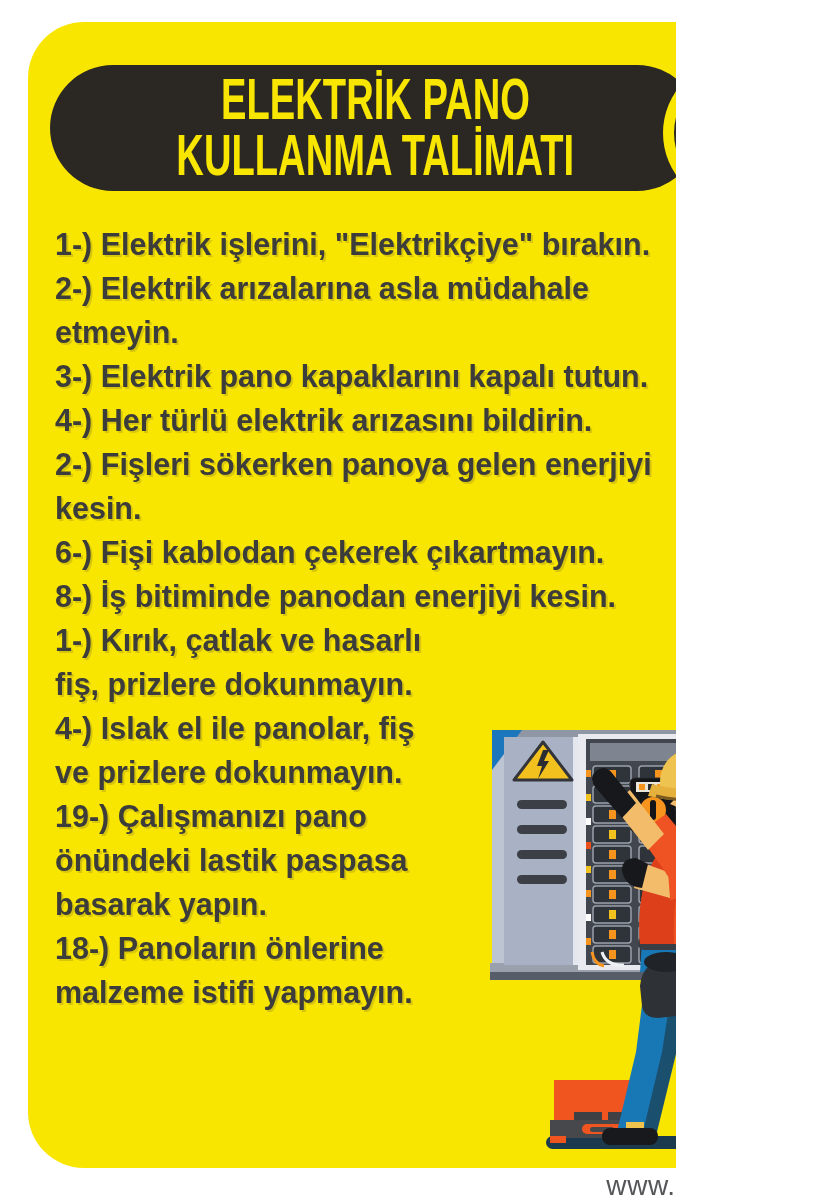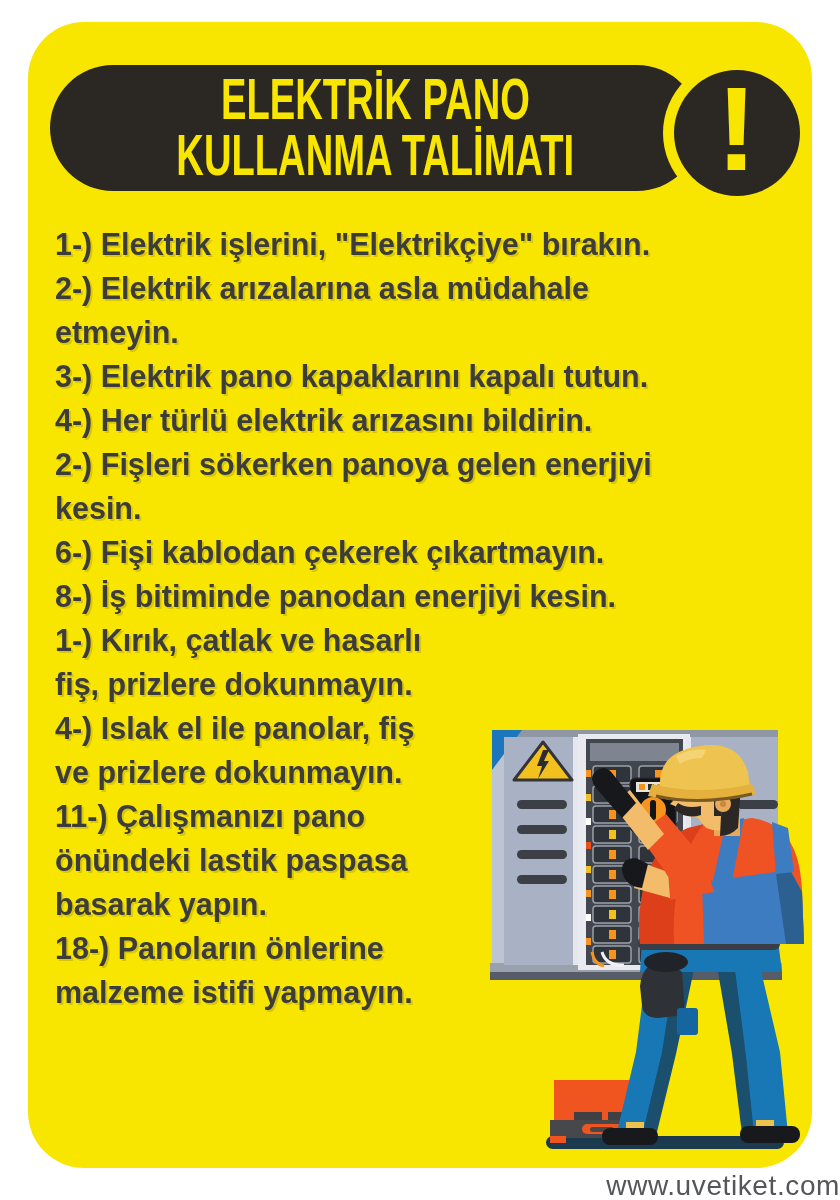--- a/index.html
+++ b/index.html
@@ -2,21 +2,21 @@
 <html><head>
 <meta charset="utf-8">
 <style>
   :root{
     --yellow:#F9E600;
     --banner:#2B2823;
     --ink:#3C3C3A;
   }
   html,body{margin:0;padding:0;}
   .page{
-    position:relative;width:840px;height:1200px;background:#ffffff;
+    position:relative;width:676px;height:1200px;background:#ffffff;
     font-family:"Liberation Sans","DejaVu Sans",sans-serif;overflow:hidden;
   }
   .poster{
     position:absolute;left:28px;top:22px;width:784px;height:1146px;
     background:var(--yellow);border-radius:56px;
   }
   
   .banner{
     position:absolute;left:22px;top:43px;width:650px;height:126px;
     background:var(--banner);border-radius:63px;
@@ -76,21 +76,21 @@
       <div class="item">3-) Elektrik pano kapaklarını kapalı tutun.</div>
       <div class="item">4-) Her türlü elektrik arızasını bildirin.</div>
       <div class="item">2-) Fişleri sökerken panoya gelen enerjiyi
 kesin.</div>
       <div class="item">6-) Fişi kablodan çekerek çıkartmayın.</div>
       <div class="item">8-) İş bitiminde panodan enerjiyi kesin.</div>
       <div class="item">1-) Kırık, çatlak ve hasarlı
 fiş, prizlere dokunmayın.</div>
       <div class="item">4-) Islak el ile panolar, fiş
 ve prizlere dokunmayın.</div>
-      <div class="item">11-) Çalışmanızı pano
+      <div class="item">19-) Çalışmanızı pano
 önündeki lastik paspasa
 basarak yapın.</div>
       <div class="item">18-) Panoların önlerine
 malzeme istifi yapmayın.</div>
     </div>
 
     <svg class="illu" width="322" height="452" viewBox="0 0 322 452" xmlns="http://www.w3.org/2000/svg">
       <defs>
         <g id="brk">
           <rect x="0" y="0" width="38" height="17" rx="3" fill="#2F333A" stroke="#9BA1AB" stroke-width="1.5"></rect>

